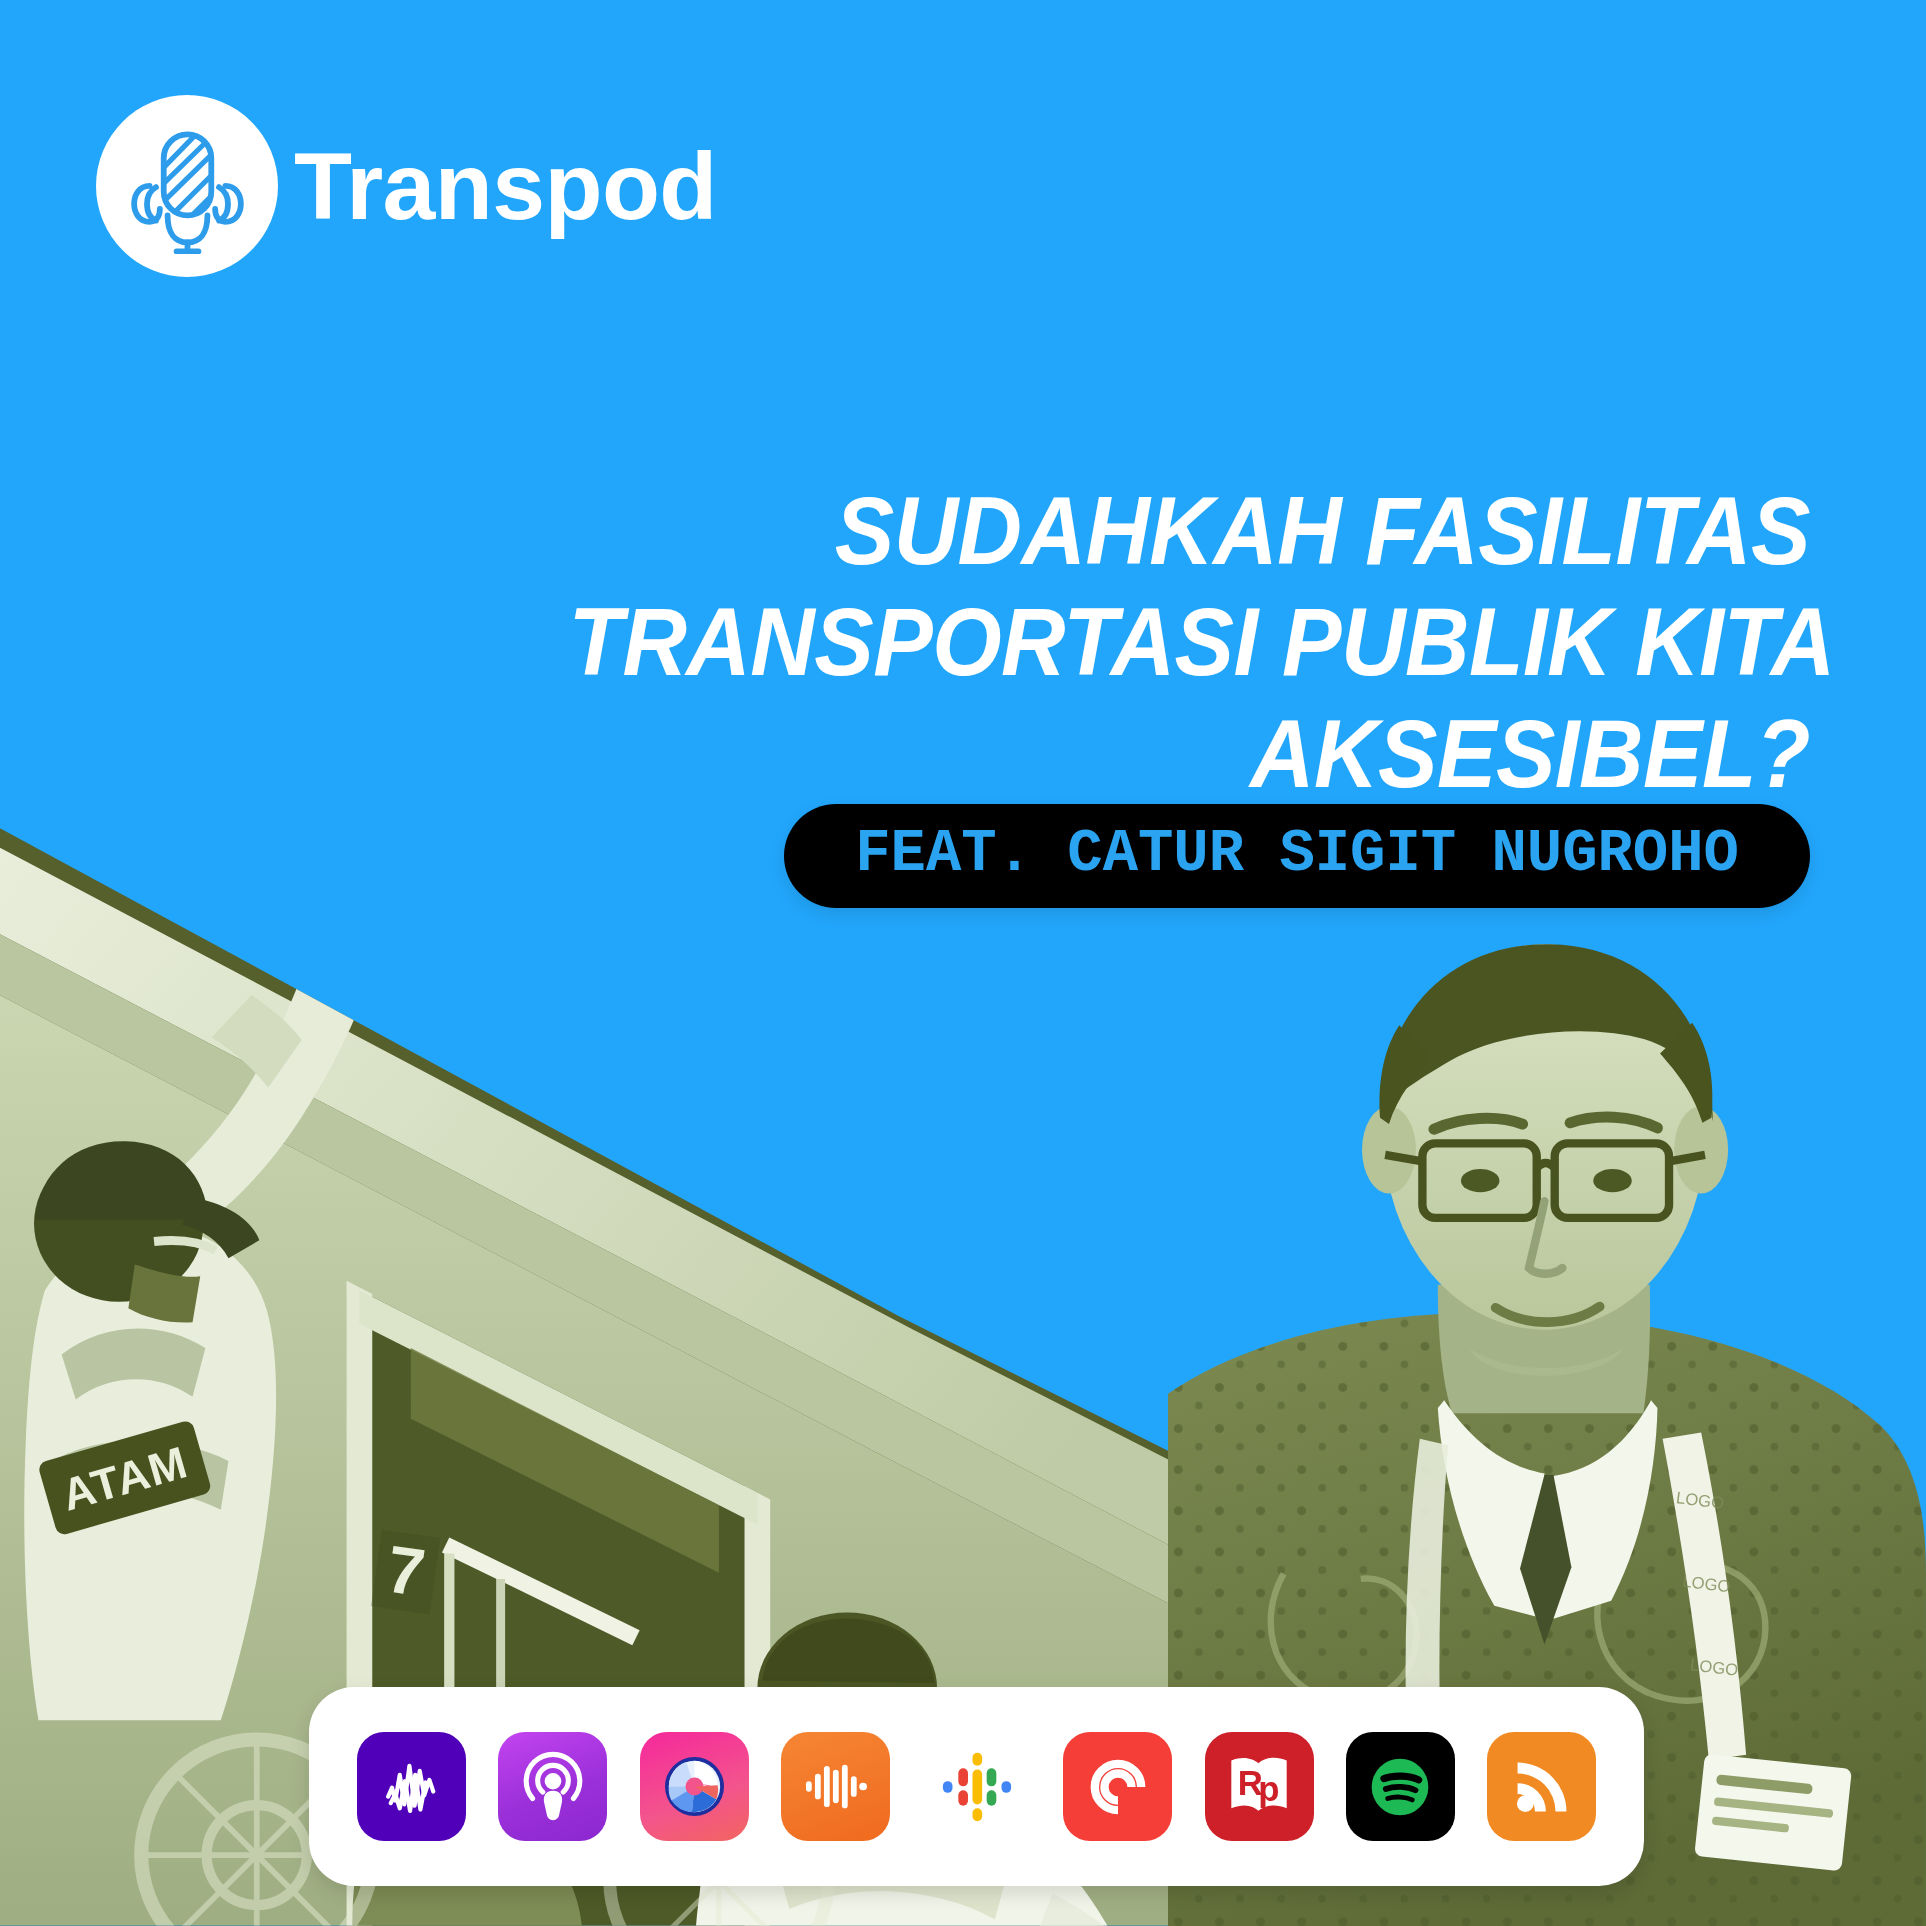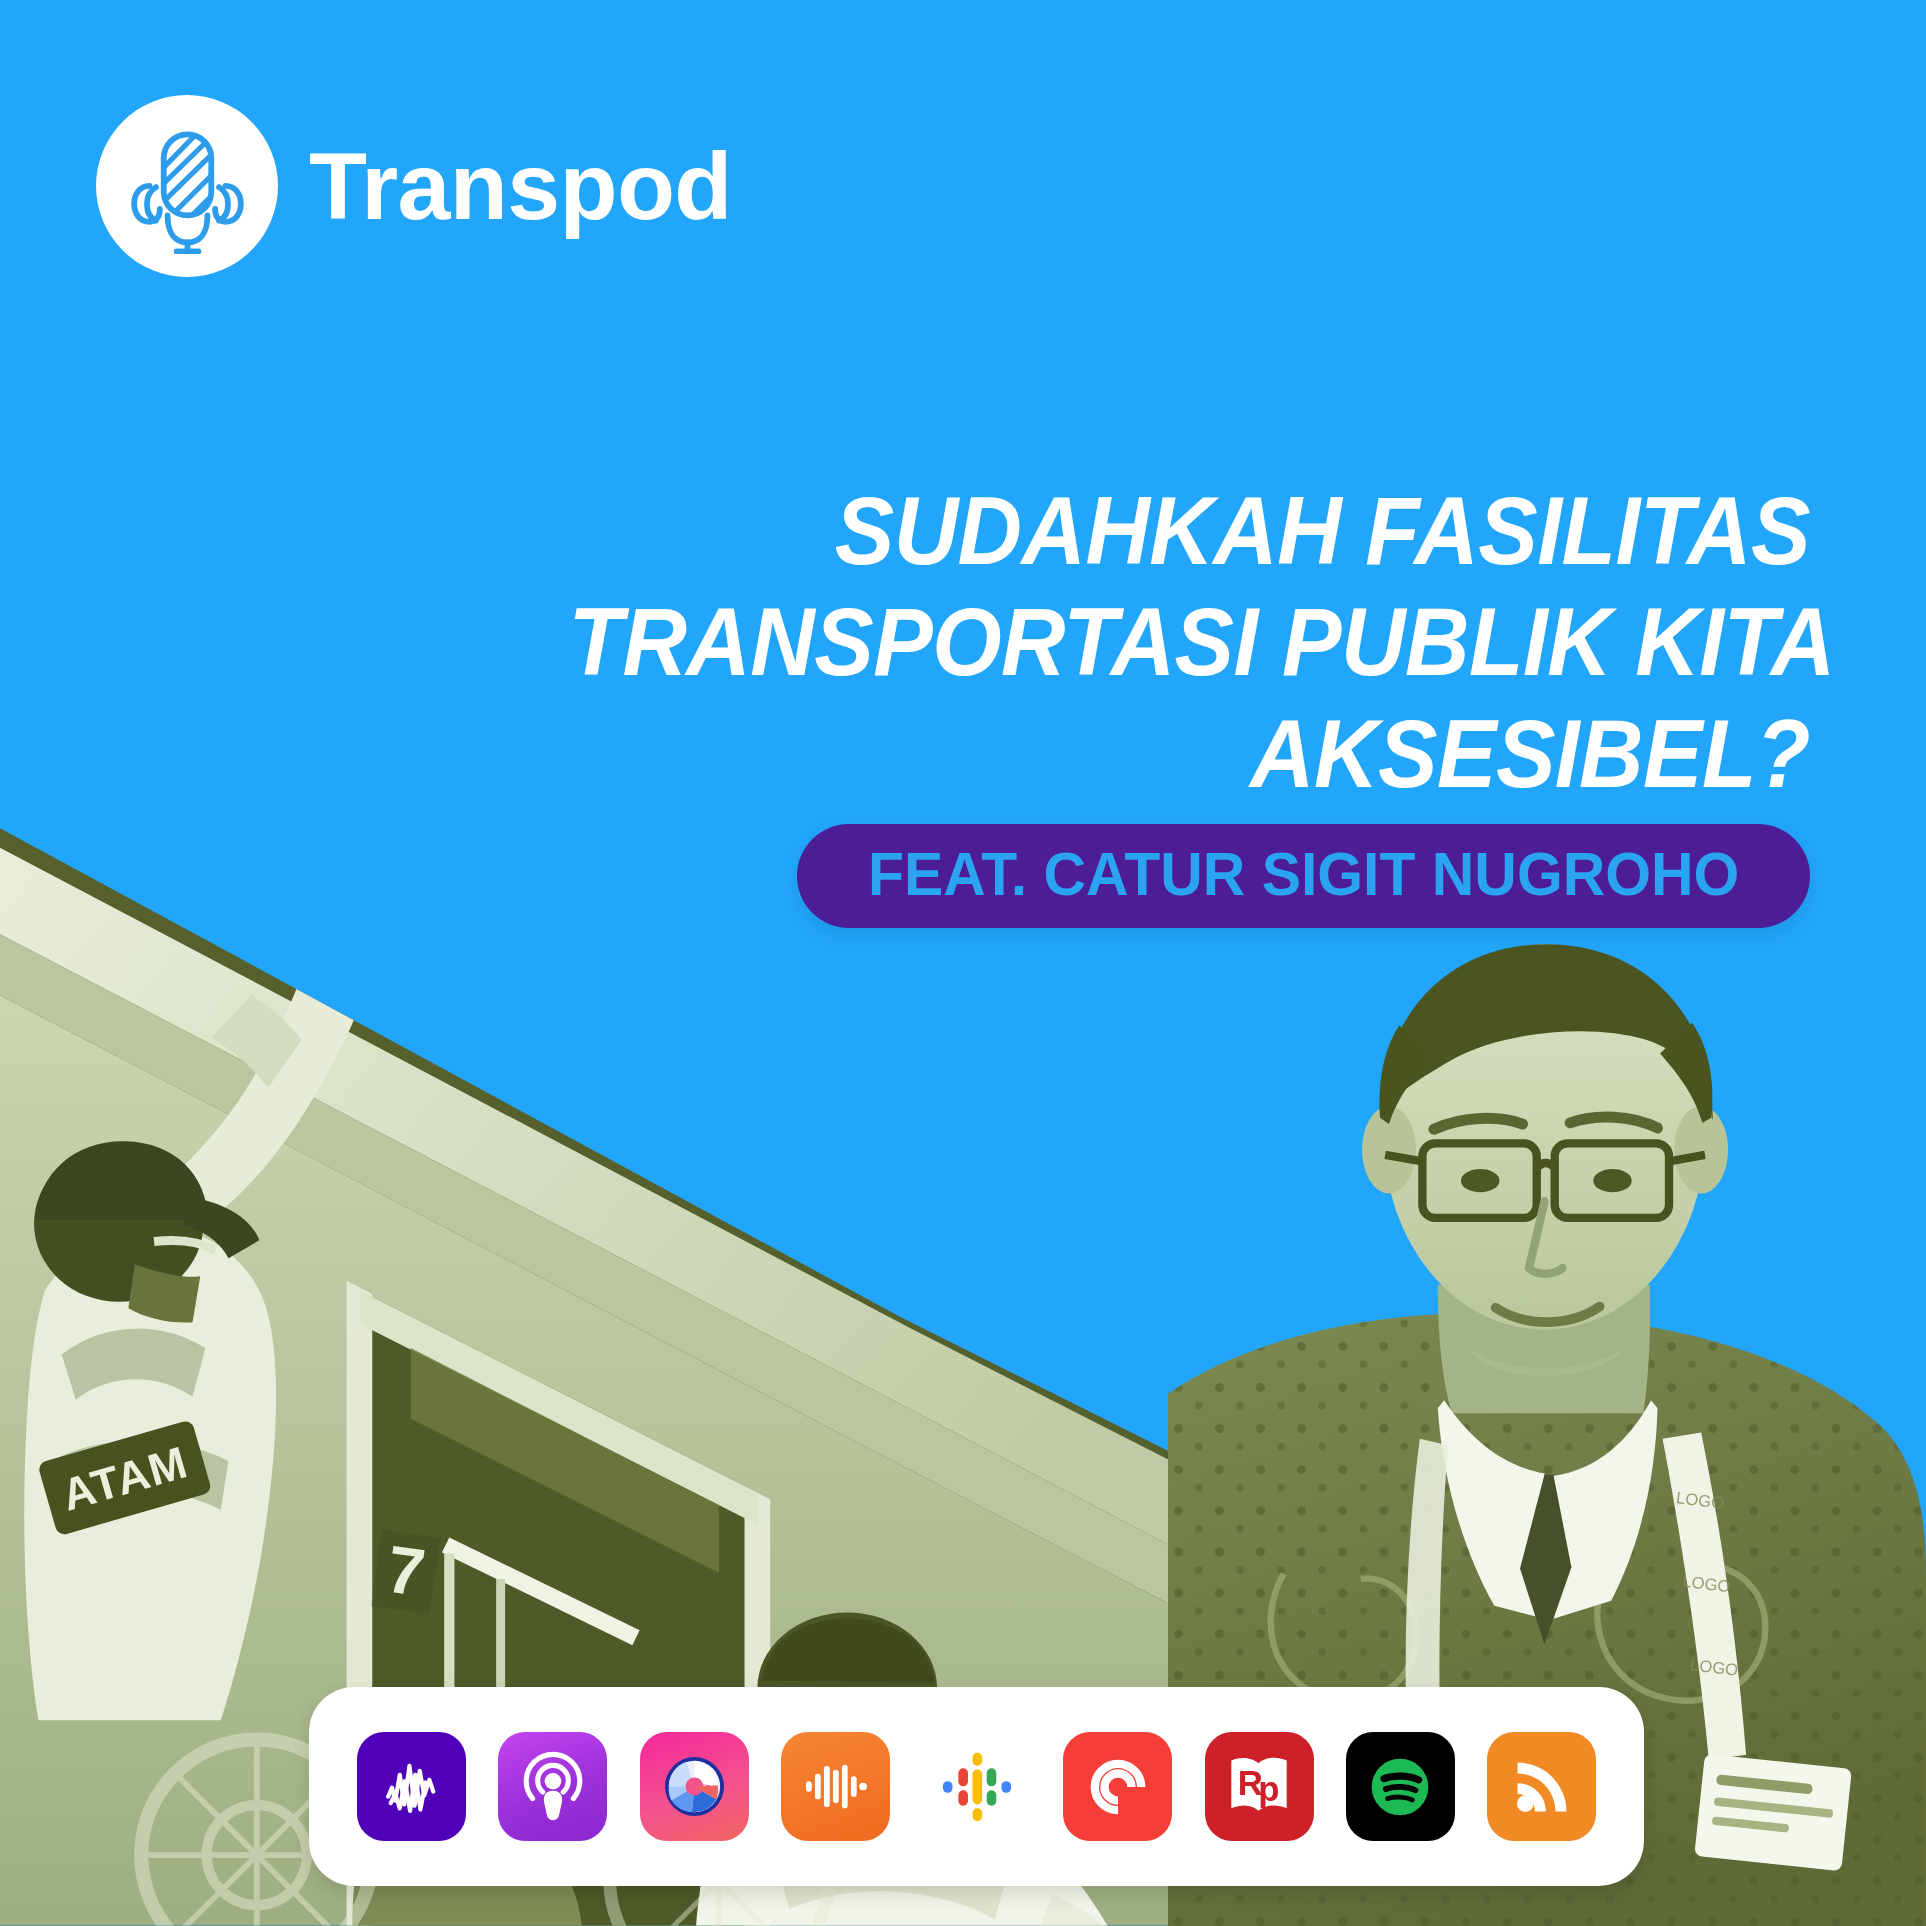--- a/index.html
+++ b/index.html
@@ -16,21 +16,21 @@
     font-family: "Liberation Sans", "DejaVu Sans", sans-serif;
   }
 
   
   .brand {
     position: absolute;
     left: 96px;
     top: 95px;
     display: flex;
     align-items: center;
-    gap: 31px;
+    gap: 16px;
     z-index: 40;
   }
   .brand-mark {
     width: 182px;
     height: 182px;
     border-radius: 50%;
     background: #FFFFFF;
     display: flex;
     align-items: center;
     justify-content: center;
@@ -95,27 +95,28 @@
     letter-spacing: -0.6px;
     font-stretch: condensed;
     transform: scaleX(0.93);
     transform-origin: right center;
     white-space: nowrap;
   }
 
   .feat-badge {
     position: absolute;
     right: 116px;
-    top: 824px;
+    top: 804px;
     z-index: 30;
-    background: #4c1d95;
+    background: #000000;
     border-radius: 58px;
     padding: 19px 48px 23px 48px;
     box-shadow: 0 6.4px 16.7px rgba(0,0,0,0.10);
     display: inline-block;
+    font-family: Liberation Mono, monospace;
   }
   .feat-badge .feat-text {
     display: block;
     color: #2AA3F0;
     font-weight: bold;
     font-size: 62px;
     line-height: 1;
     letter-spacing: 0px;
     transform: scaleX(0.95);
     transform-origin: center;

